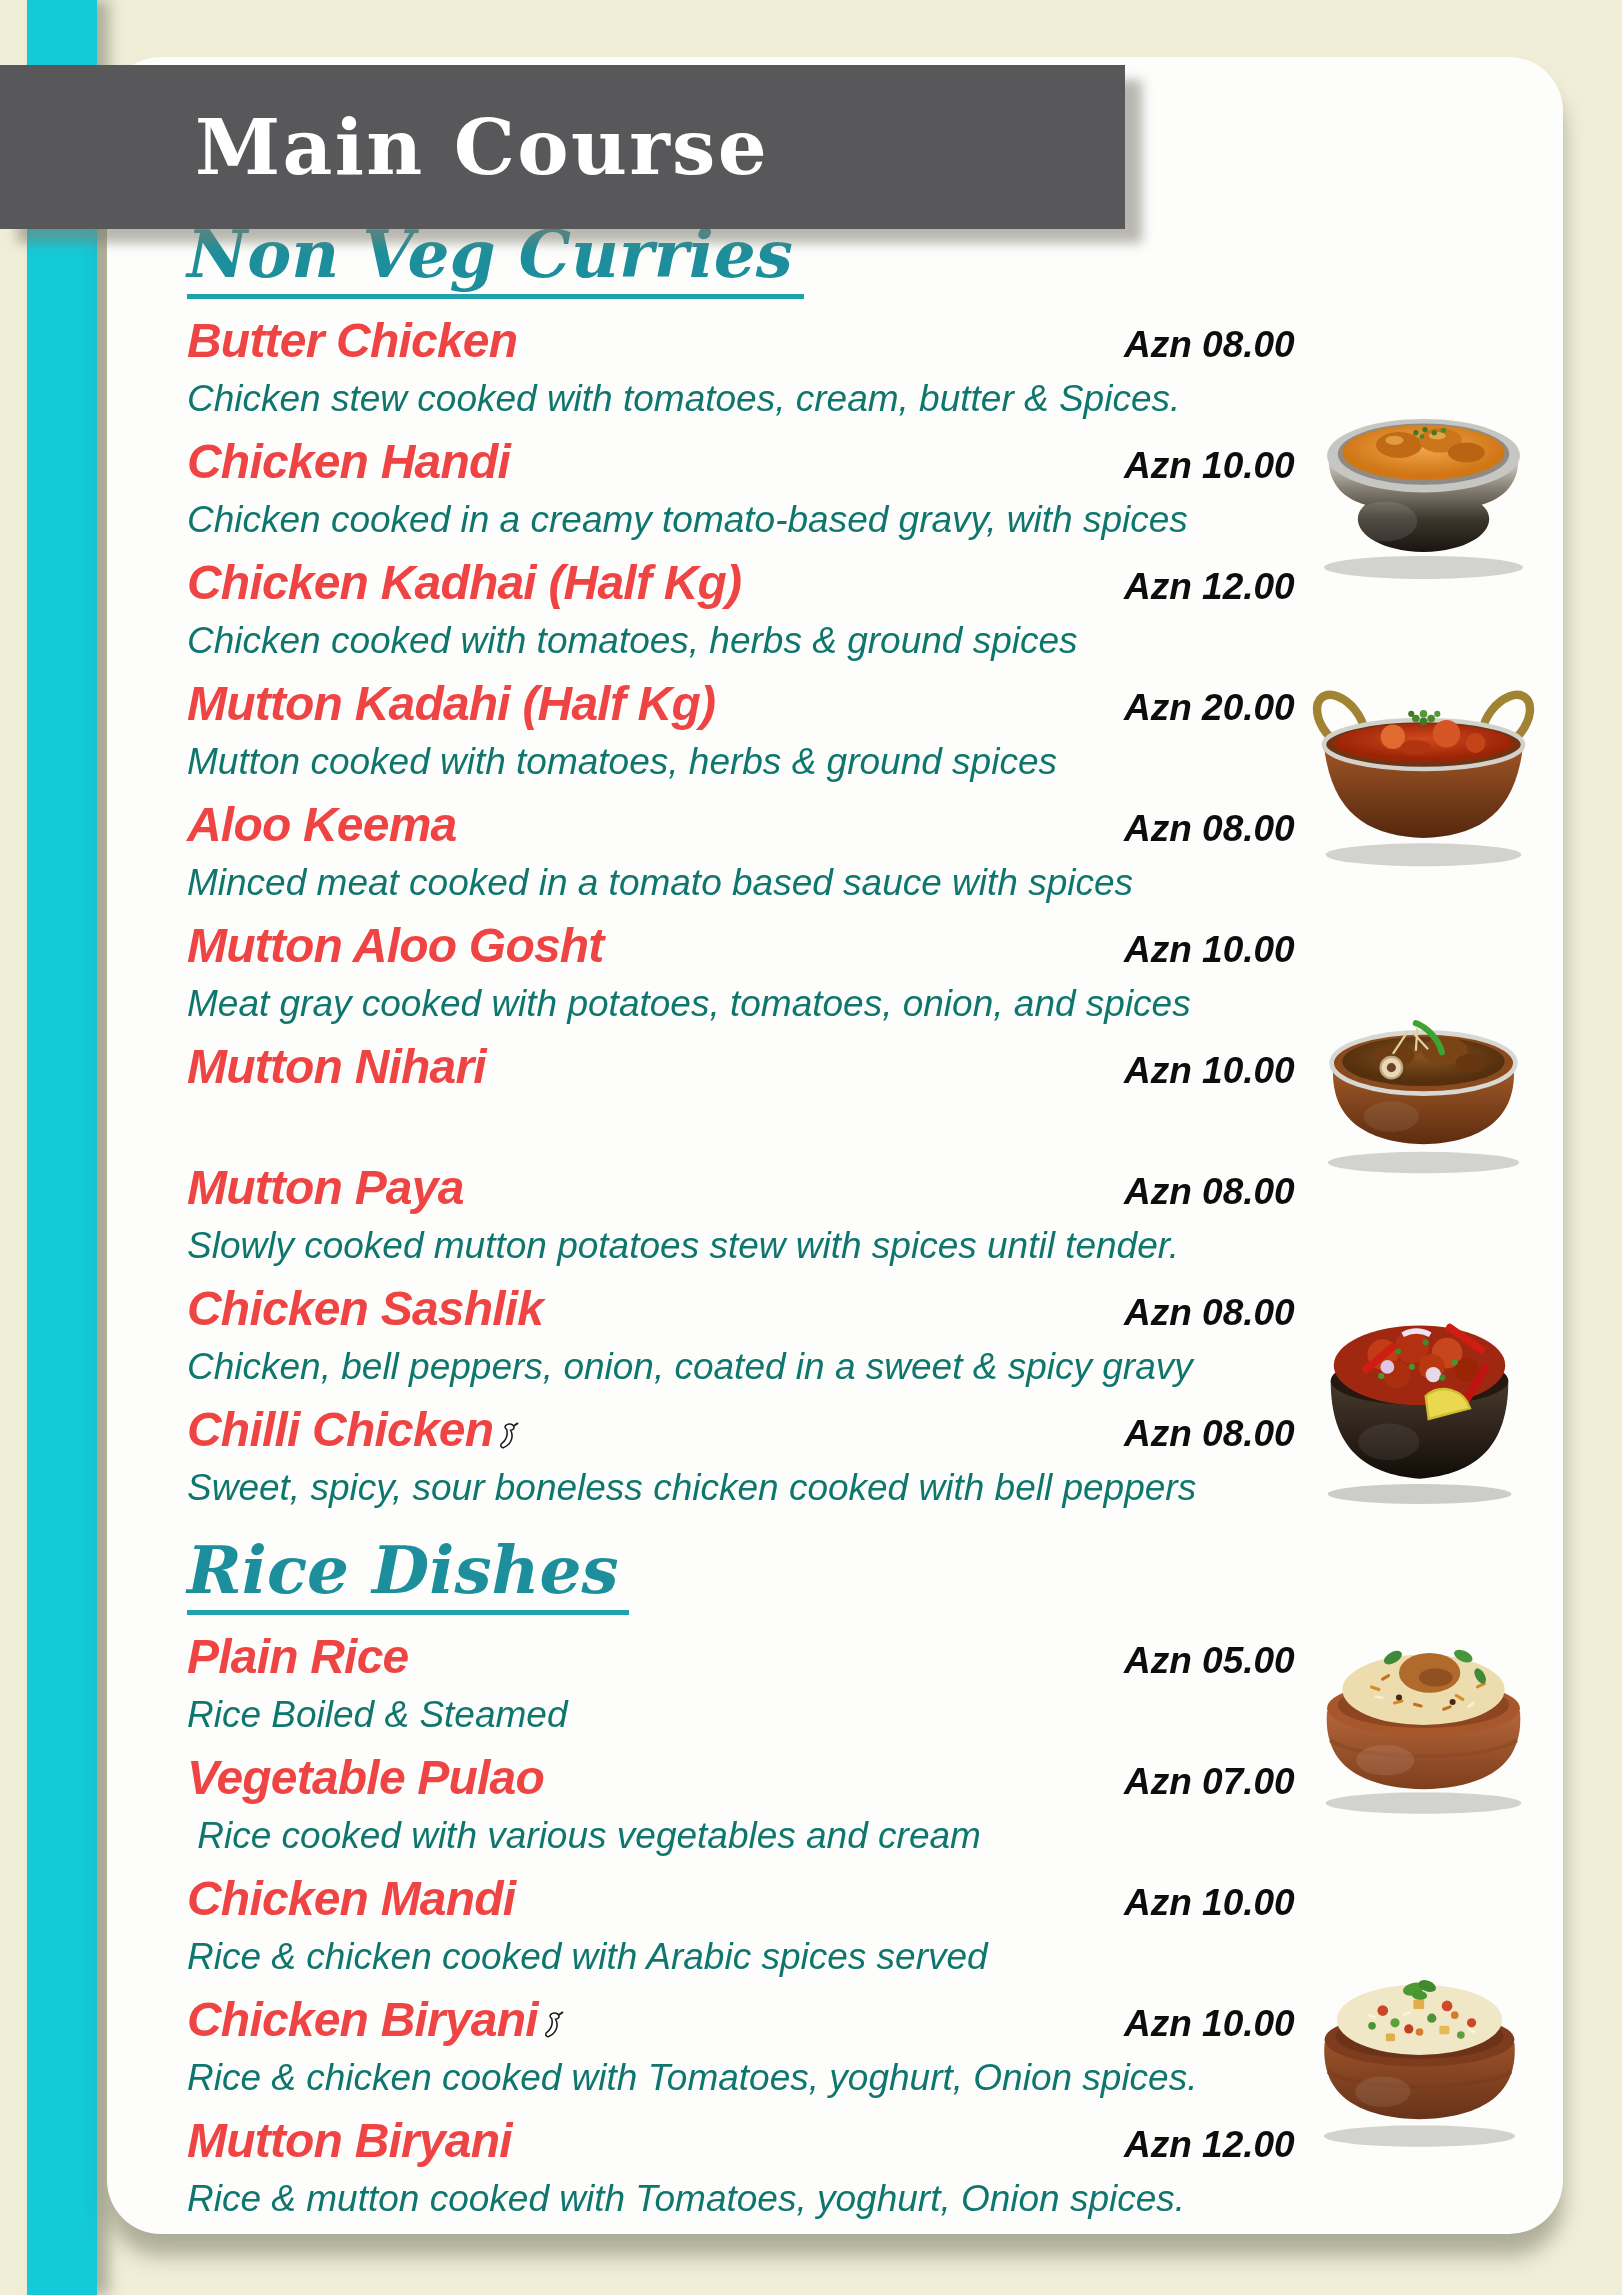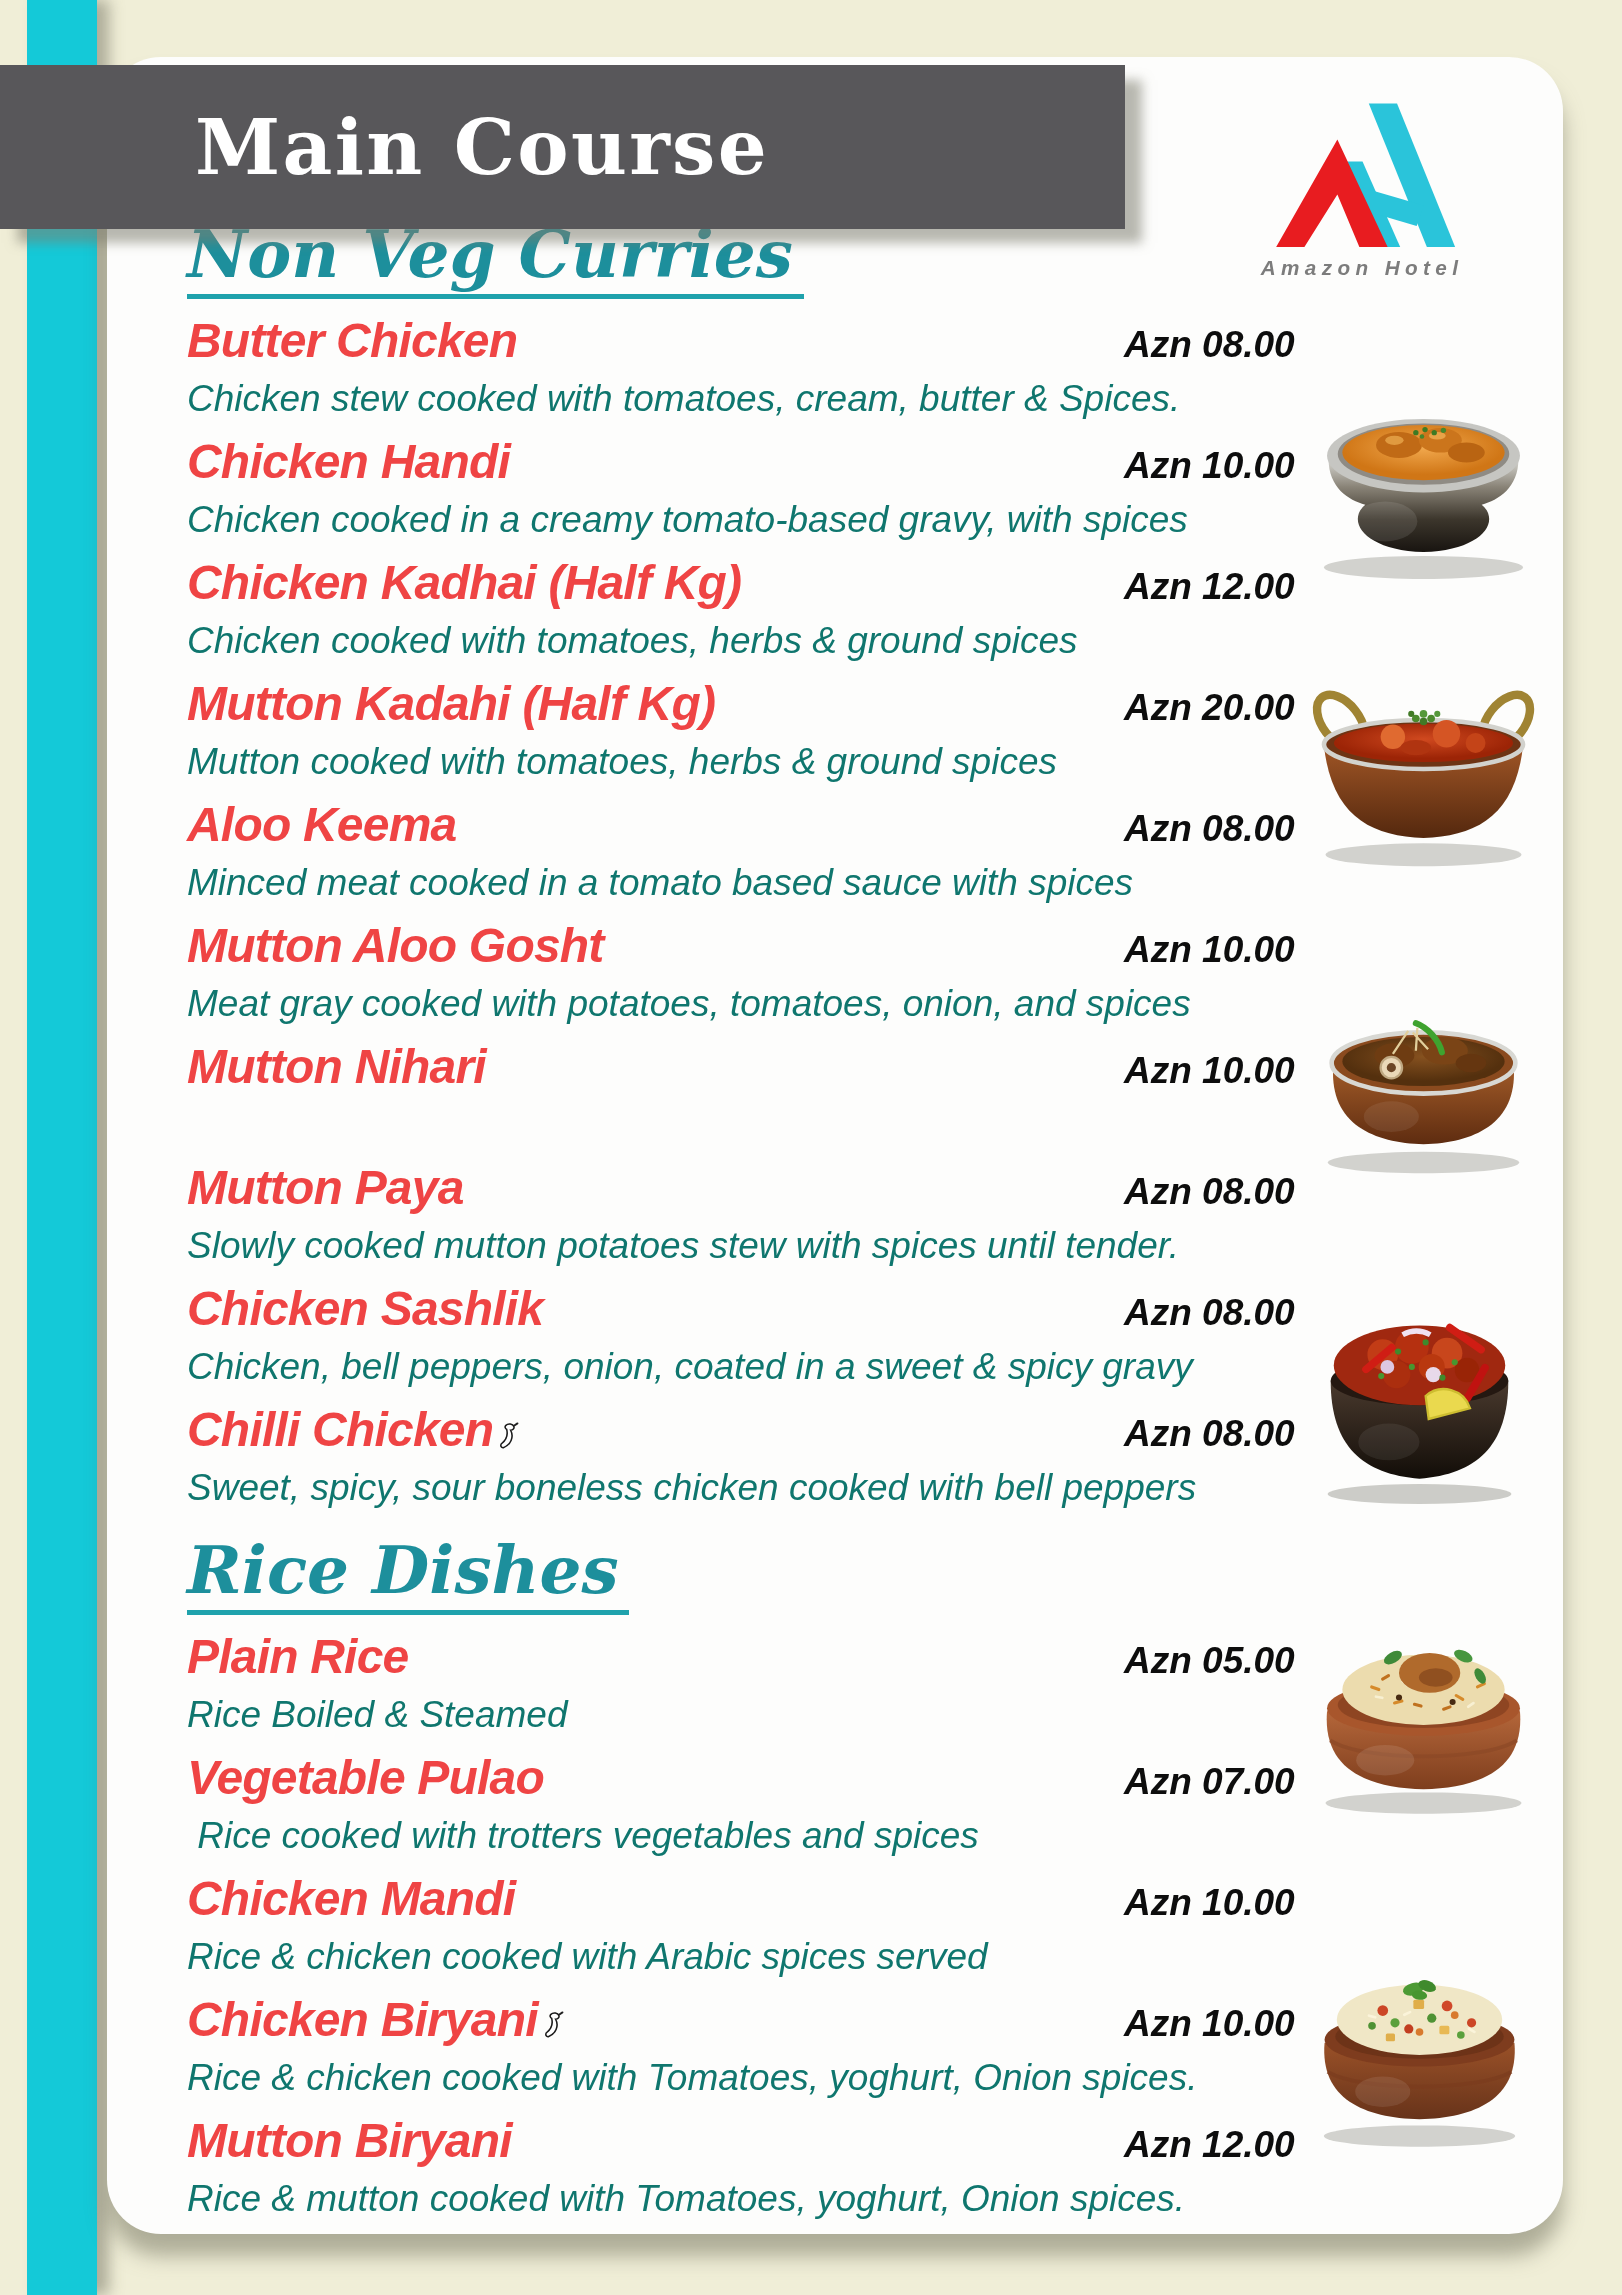--- a/index.html
+++ b/index.html
@@ -36,29 +36,20 @@
 </style>
 </head>
 <body>
 
 <div class="page">
 
   <div class="teal-stripe"></div>
 
   <div class="card">
 
-    <div class="logo">
-      <svg width="191" height="157" viewBox="0 0 240 200">
-        <polygon points="128,12 164,12 238,195 202,195" fill="#2ac4da"></polygon>
-        <polygon points="88,86 120,86 168,195 134,195" fill="#2ac4da"></polygon>
-        <polygon points="116,118 198,142 189,168 107,144" fill="#2ac4da"></polygon>
-        <polygon points="10,195 88,58 152,195 116,195 88,128 46,195" fill="#e81c20"></polygon>
-      </svg>
-      <div class="logo-text">Amazon Hotel</div>
-    </div>
 
     <div class="menu">
   <section class="menu-section">
     <h2 class="section-heading">Non Veg Curries</h2>
     <div class="section-items">
   <div class="item">
     <div class="item-row">
       <div class="item-name-wrap">
         <span class="item-name">Butter Chicken</span>
 
@@ -188,21 +179,21 @@
   </div>
 
   <div class="item">
     <div class="item-row">
       <div class="item-name-wrap">
         <span class="item-name">Vegetable Pulao</span>
 
       </div>
       <div class="item-price">Azn 07.00</div>
     </div>
-    <div class="item-desc"> Rice cooked with trotters vegetables and spices</div>
+    <div class="item-desc"> Rice cooked with various vegetables and cream</div>
   </div>
 
   <div class="item">
     <div class="item-row">
       <div class="item-name-wrap">
         <span class="item-name">Chicken Mandi</span>
 
       </div>
       <div class="item-price">Azn 10.00</div>
     </div>

